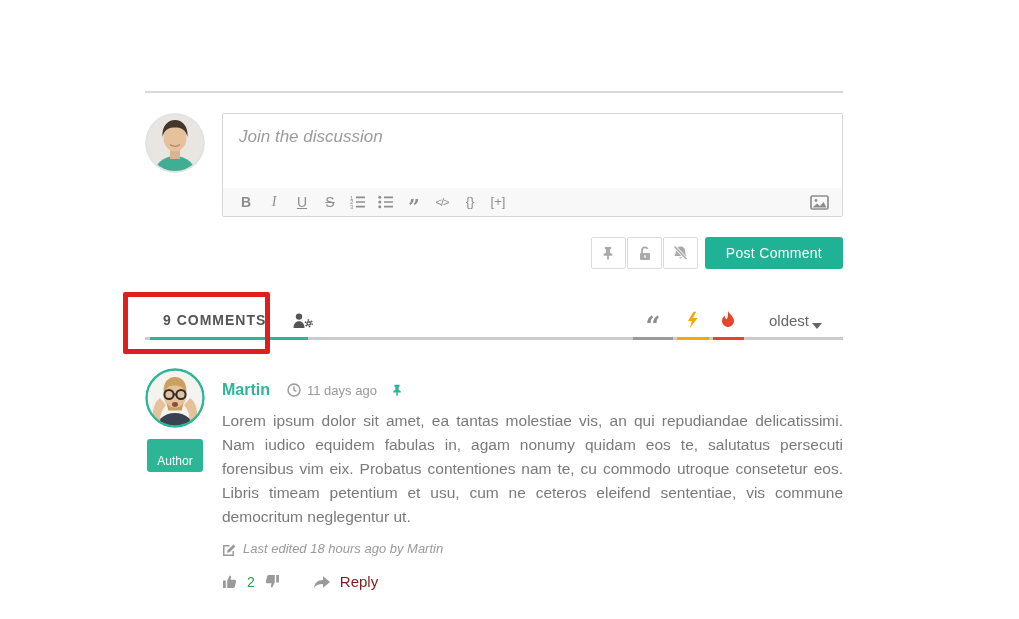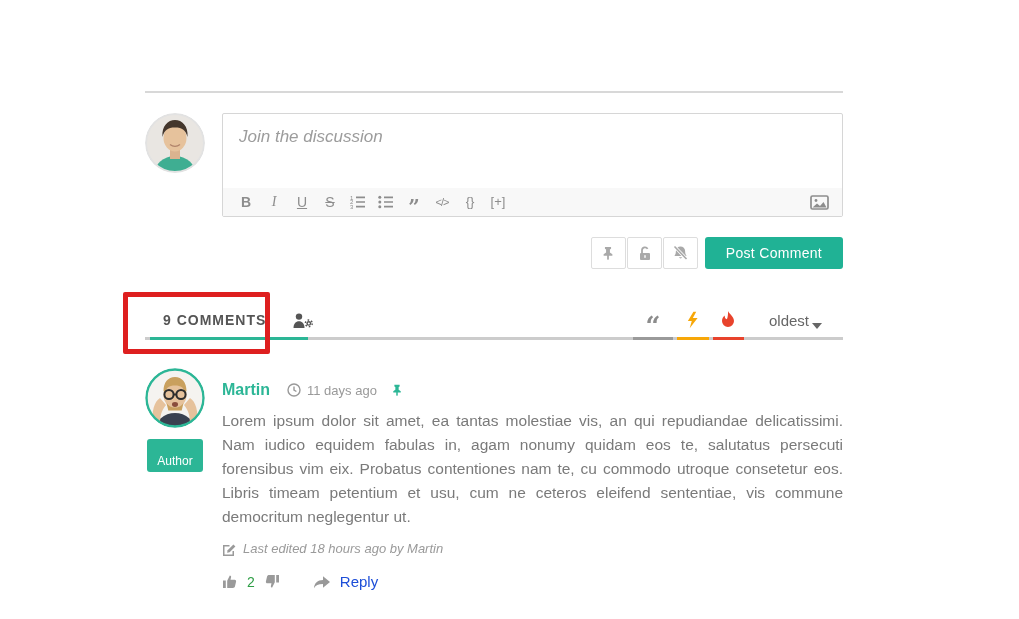--- a/index.html
+++ b/index.html
@@ -88,21 +88,21 @@
   .c-body{flex:1;margin-left:17px;padding-top:13px;}
   .c-header{display:flex;align-items:center;}
   .c-author{color:var(--accent);font-weight:bold;font-size:16px;}
   .c-time{display:flex;align-items:center;gap:6px;color:#999;font-size:13px;margin-left:17px;}
   .c-pin{color:var(--accent);margin-left:14px;}
   .c-text{margin-top:10px;font-size:15.5px;line-height:24px;color:#7a7a7a;text-align:justify;}
   .c-edited{margin-top:12px;display:flex;align-items:center;gap:7px;color:#9a9a9a;font-size:13px;font-style:italic;}
   .c-footer{margin-top:17px;display:flex;align-items:center;color:#9a9a9a;}
   .vote-count{color:var(--vote);font-size:14px;margin:0 9px;}
   .thumb{cursor:pointer;color:#9a9a9a;display:flex;align-items:center;}
-  .reply{display:flex;align-items:center;gap:9px;margin-left:33px;color:#1d4ed8;font-size:15px;cursor:pointer;}
+  .reply{display:flex;align-items:center;gap:9px;margin-left:33px;color:#7f1d1d;font-size:15px;cursor:pointer;}
   svg{display:block;}
 </style>
 </head>
 <body>
 
 <div class="content">
 
 
   <div class="divider"></div>
 

